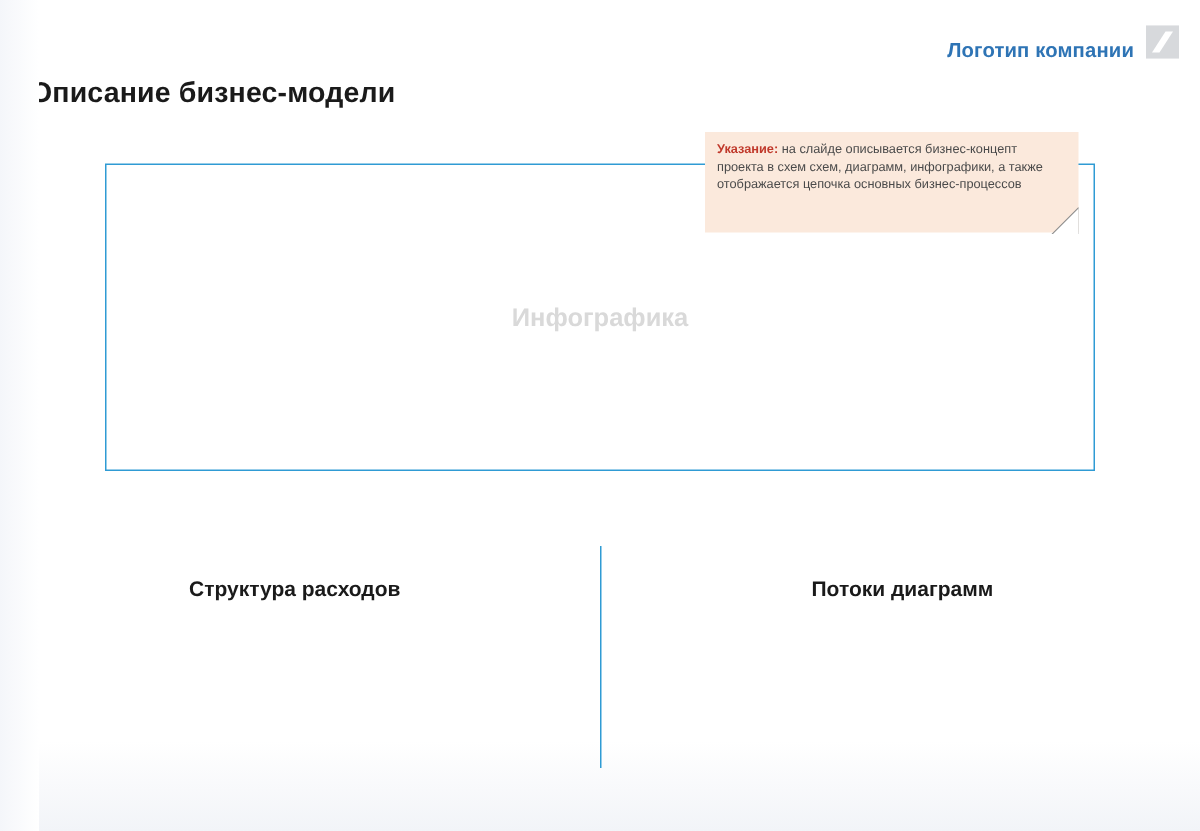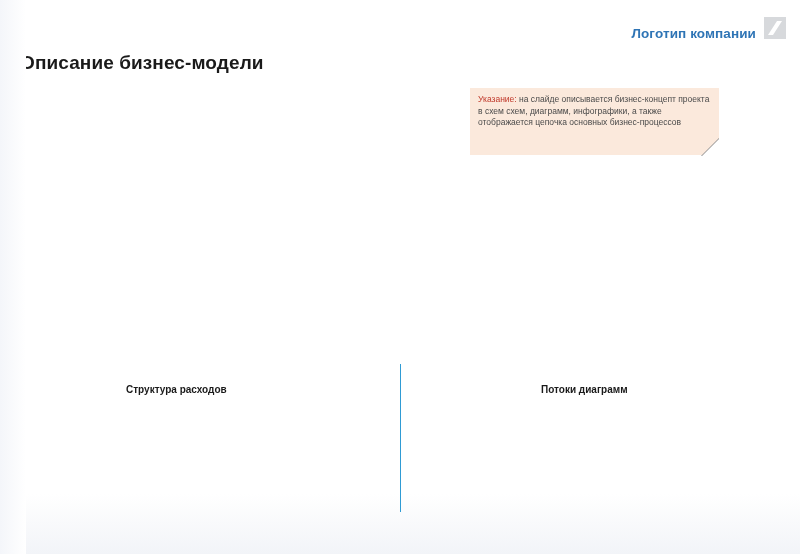--- a/index.html
+++ b/index.html
@@ -107,21 +107,21 @@
     height: 67px;
     background: #fbe9dc;
     box-sizing: border-box;
     padding: 6px 8px 6px 8px;
     font-size: 8.5px;
     line-height: 11.5px;
     color: #4a4a4a;
     z-index: 4;
   }
   .note-strong {
-    font-weight: normal;
+    font-weight: bold;
     color: #c0392b;
   }
   .note-fold {
     position: absolute;
     right: 0;
     bottom: -1px;
     width: 0;
     height: 0;
     border-left: 18px solid transparent;
     border-bottom: 18px solid #8a8a8a;
@@ -143,21 +143,21 @@
     position: absolute;
     left: 400px;
     top: 364px;
     width: 1px;
     height: 148px;
     background: #2f9bd4;
   }
   .col-label {
     position: absolute;
     top: 384px;
-    font-size: 10px;
+    font-size: 14px;
     font-weight: bold;
     color: #1a1a1a;
   }
   .col-left { left: 126px; }
   .col-right { left: 541px; }
 </style>
 </head>
 <body>
 
 <div class="slide">
@@ -167,20 +167,23 @@
     <span class="logo-mark">
       <svg width="22" height="22" viewBox="0 0 22 22" aria-hidden="true">
         <rect x="0" y="0" width="22" height="22" fill="#d7d9dc"></rect>
         <polygon points="4,18 13,4 18,4 9,18" fill="#ffffff"></polygon>
       </svg>
     </span>
   </div>
 
   <div class="slide-title">Описание бизнес-модели</div>
 
+  <div class="info-box">
+    <div class="info-box-label">Инфографика</div>
+  </div>
 
   <div class="note">
     <span class="note-strong">Указание:</span><span> на слайде описывается бизнес-концепт проекта в схем схем, диаграмм, инфографики, а также отображается цепочка основных бизнес-процессов</span>
     <span class="note-fold"></span>
     <span class="note-fold-inner"></span>
   </div>
 
   <div class="divider"></div>
 
   <div class="col-label col-left">Структура расходов</div>

